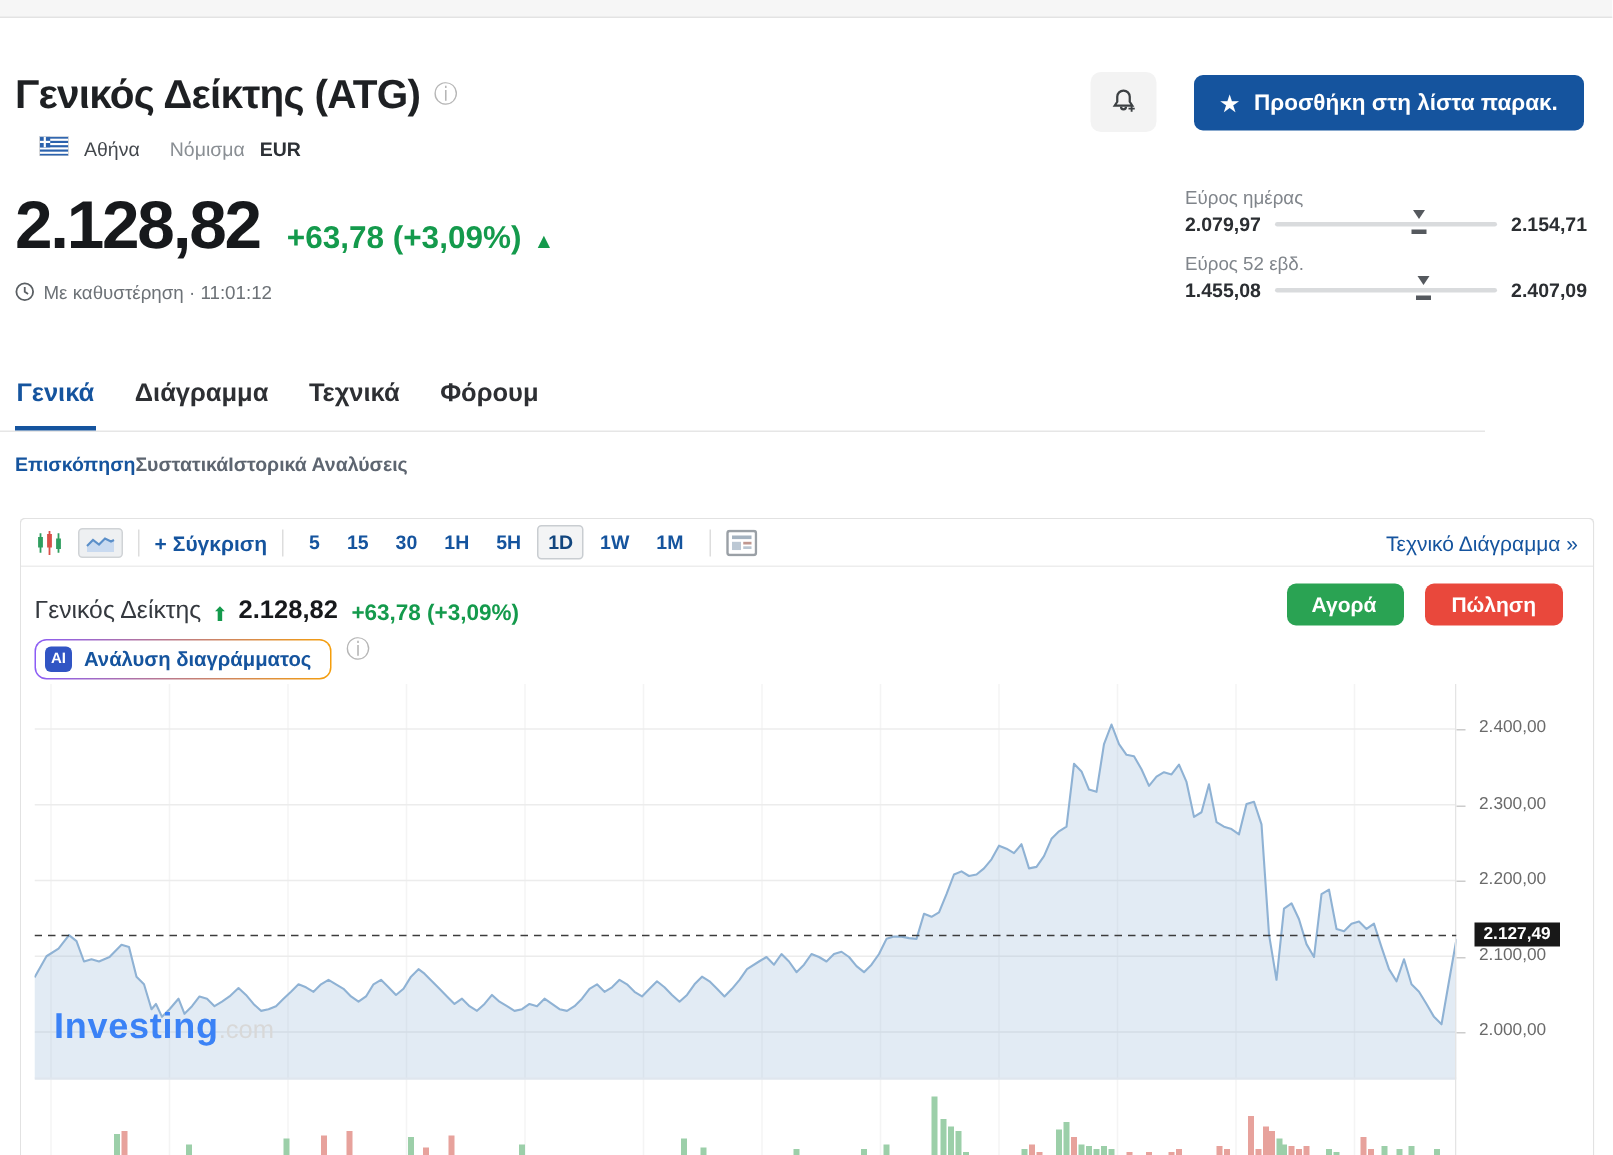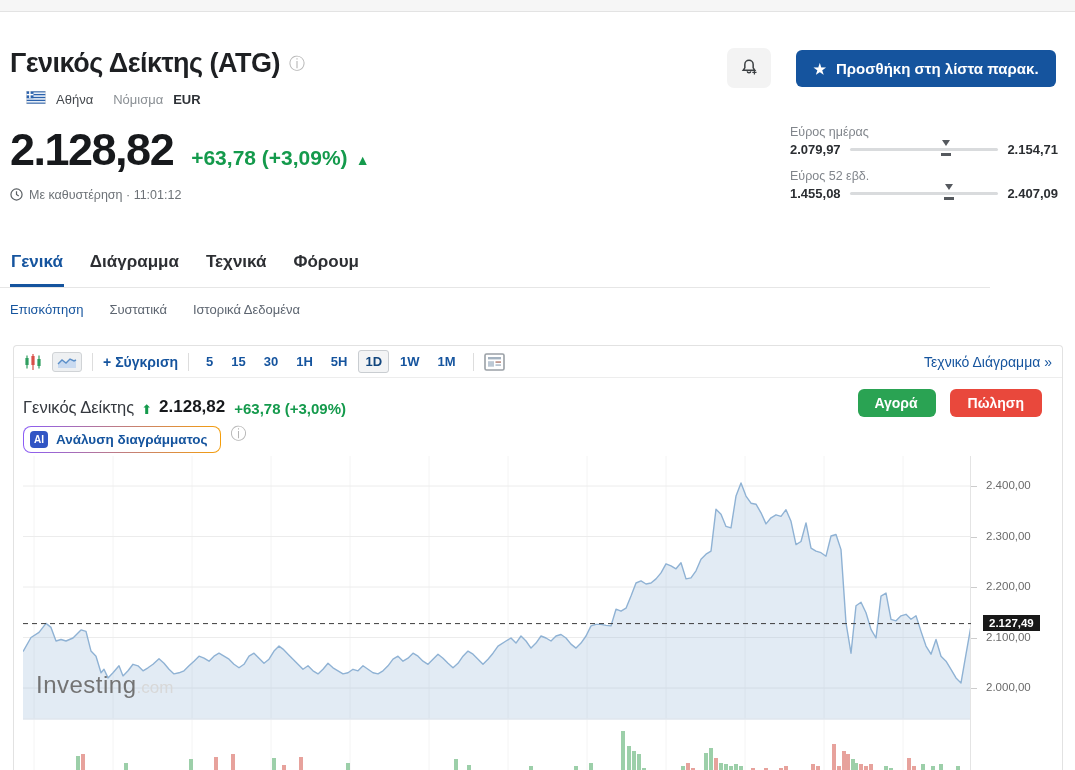--- a/index.html
+++ b/index.html
@@ -40,21 +40,21 @@
   .range-track { flex:1; height:3px; background:#d9dbdd; border-radius:2px; position:relative; }
   .range-marker { position:absolute; top:-8px; width:0; height:0; border-left:4px solid transparent;
                   border-right:4px solid transparent; border-top:6px solid #55595e; transform:translateX(-50%); }
   .range-marker::after { content:""; position:absolute; left:-5px; top:7px; width:10px; height:3px; background:#55595e; }
 
   
   #tabs-wrap { top:250px; left:0; width:990px; border-bottom:1px solid #e6e6e6; }
   #tabs { display:flex; gap:25px; padding-left:10px; }
   .tab { font-size:17px; font-weight:bold; color:#2d2f33; padding:2px 1px 12px; cursor:pointer; border-bottom:3px solid transparent; }
   .tab.active { color:#15549e; border-bottom-color:#15549e; }
-  #subtabs { top:302px; left:10px; display:flex; gap:26px; font-size:13px; }
+  #subtabs { top:302px; left:10px; display:flex; font-size:13px;font-weight:bold; }
   .subtab { color:#5d6570; cursor:pointer; }
   .subtab.active { color:#15549e; }
 
   
   #card { top:345px; left:13px; width:1050px; height:425px; border:1px solid #e2e2e2; border-bottom:none;
           border-radius:4px 4px 0 0; background:#fff; }
   #toolbar { position:relative; height:32px; border-bottom:1px solid #ededed; display:flex; align-items:center;
              padding:0 10px; gap:10px; }
   .tb-sep { width:1px; height:18px; background:#ddd; }
   .tb-iconbtn { background:none; border:none; display:flex; align-items:center; cursor:pointer; padding:0; }
@@ -83,21 +83,21 @@
   #ai-row { display:flex; margin:9px 0 0 9px; }
   #ai-pill { background:linear-gradient(90deg,#8b5cf6,#f59e0b); border-radius:8px; padding:1px; cursor:pointer; }
   #ai-pill-inner { background:#fff; border-radius:7px; display:flex; align-items:center; gap:8px; padding:4px 12px 4px 6px; }
   #ai-badge { background:#3155c4; color:#fff; font-weight:bold; font-size:10px; border-radius:4px; padding:3px 4px; }
   #ai-label { color:#15549e; font-weight:bold; font-size:13.5px; }
   #ai-info { margin-left:10px; }
 
   
   #plot { left:9px; top:110px; width:948px; height:315px; cursor:crosshair; }
   #watermark { left:22px; top:325px; display:flex; align-items:baseline; z-index:3; pointer-events:none; }
-  #wm-main { font-size:24px; font-weight:normal; color:#737373; letter-spacing:0.5px; }
+  #wm-main { font-size:24px; font-weight:bold; color:#3b82f6; letter-spacing:0.5px; }
   #wm-suffix { font-size:17px; color:#d8d8d8; }
   #axis { left:957px; top:110px; width:92px; height:315px; }
   .ytick-label { position:absolute; left:15px; font-size:11.5px; color:#6a6a6a; white-space:nowrap; }
   .ytick-dash { position:absolute; left:0; width:6px; height:1px; background:#ccc; }
   #price-tag { position:absolute; left:12px; background:#181818; color:#fff; font-size:11.5px; font-weight:bold;
                padding:2px 6px; white-space:nowrap; z-index:4; }
 </style>
 </head>
 <body>
 
@@ -186,21 +186,21 @@
     <div id="tabs">
         <div class="tab active">Γενικά</div>
         <div class="tab">Διάγραμμα</div>
         <div class="tab">Τεχνικά</div>
         <div class="tab">Φόρουμ</div>
       </div>
   </div>
   <div id="subtabs" class="abs">
       <div class="subtab active">Επισκόπηση</div>
       <div class="subtab">Συστατικά</div>
-      <div class="subtab">Ιστορικά Δεδομένα</div>
+      <div class="subtab">Ιστορικά Αναλύσεις</div>
     </div>
 
   <div id="card" class="abs">
     <div id="toolbar">
       <button class="tb-iconbtn">
         <svg width="18" height="18" viewBox="0 0 18 18">
           <line x1="3" y1="2.5" x2="3" y2="15.5" stroke="#2f9e5f" stroke-width="1.2"></line>
           <rect x="1.4" y="5" width="3.2" height="7" fill="#2f9e5f"></rect>
           <line x1="9" y1="1" x2="9" y2="17" stroke="#d94f48" stroke-width="1.2"></line>
           <rect x="7.4" y="3" width="3.2" height="9" fill="#d94f48"></rect>

